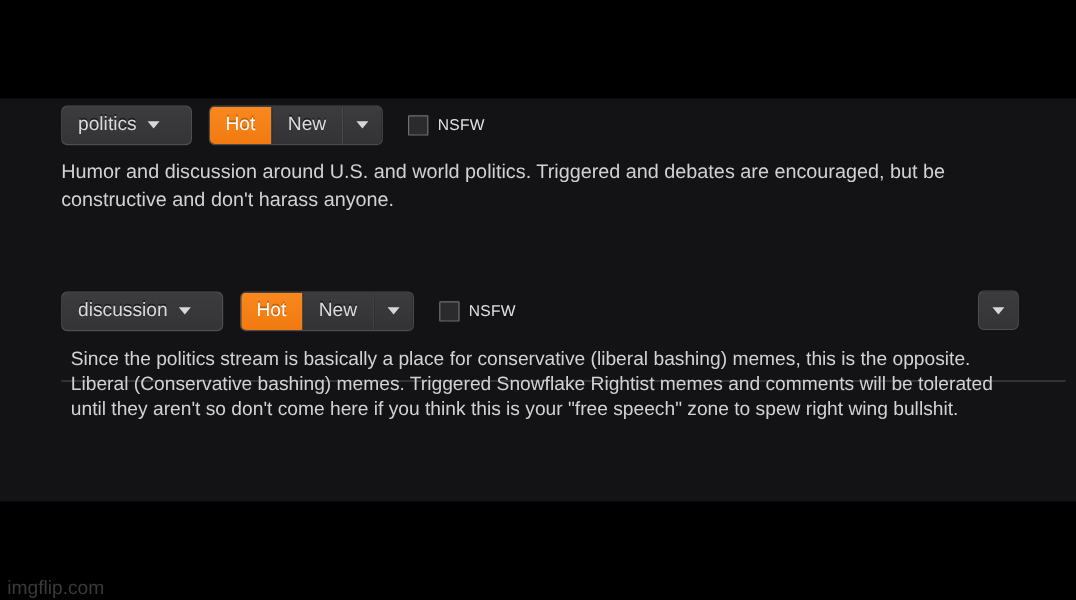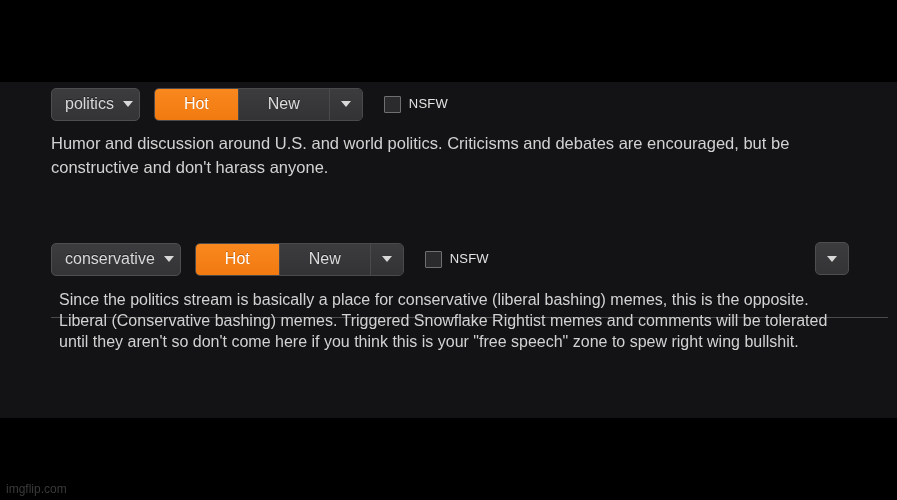--- a/index.html
+++ b/index.html
@@ -75,21 +75,21 @@
     display: flex;
     align-items: center;
     justify-content: center;
     cursor: pointer;
     user-select: none;
     text-shadow: 0 -1px 0 rgba(0,0,0,.5);
   }
 
   .stream-select {
     height: 33px;
-    padding: 0 6px 0 13px;
+    padding: 0 26px 0 13px;
     gap: 9px;
   }
   .stream-select .label {
     font-size: 16px;
     color: #d9d9d9;
   }
 
   .caret {
     width: 0;
     height: 0;
@@ -113,21 +113,21 @@
     box-sizing: border-box;
     height: 100%;
     display: flex;
     align-items: center;
     justify-content: center;
     font-size: 16px;
     color: #dcdcdc;
     background: linear-gradient(to bottom, #3c3c3e, #333335);
     cursor: pointer;
     user-select: none;
-    padding: 0 29px;
+    padding: 0 13px;
     border-right: 1px solid #4a4a4c;
     text-shadow: 0 -1px 0 rgba(0,0,0,.5);
   }
   .sort-group .seg.active {
     background: linear-gradient(to bottom, #f9881f, #f17a10);
     color: #ffffff;
     text-shadow: 0 -1px 0 rgba(120,55,0,.45);
   }
   .sort-group .seg.caret-seg {
     padding: 0 11px;
@@ -192,21 +192,21 @@
     background: #4a4a4c;
   }
   .divider.d1 { left: 51px; top: 235px; width: 837px; }
   .divider.d2 { left: 46px; top: 413px; width: 799px; }
 
   
   .watermark {
     position: absolute;
     left: 6px;
     top: 482px;
-    font-size: 12px;
+    font-size: 16px;
     color: #3a3a3a;
     font-family: "Liberation Sans", sans-serif;
     user-select: none;
   }
 </style>
 </head>
 <body>
 
 <div id="screen">
 
@@ -231,31 +231,31 @@
           </div>
         </div>
 
         <div class="nsfw">
           <span class="box"></span>
           <span class="nsfw-label">NSFW</span>
         </div>
 
       </div>
 
-      <p class="desc">Humor and discussion around U.S. and world politics. Criticisms and debates are encouraged, but be constructive and don't harass anyone.</p>
+      <p class="desc">Humor and discussion around U.S. and world politics. Triggered and debates are encouraged, but be constructive and don't harass anyone.</p>
     </div>
 
     <div class="divider d1"></div>
 
     <div class="stream-block second">
 
       <div class="control-row">
 
         <div class="btn stream-select">
-          <span class="label">conservative</span>
+          <span class="label">discussion</span>
           <span class="caret"></span>
         </div>
 
         <div class="sort-group">
           <div class="seg active">Hot</div>
           <div class="seg">New</div>
           <div class="seg caret-seg">
             <span class="caret"></span>
           </div>
         </div>

